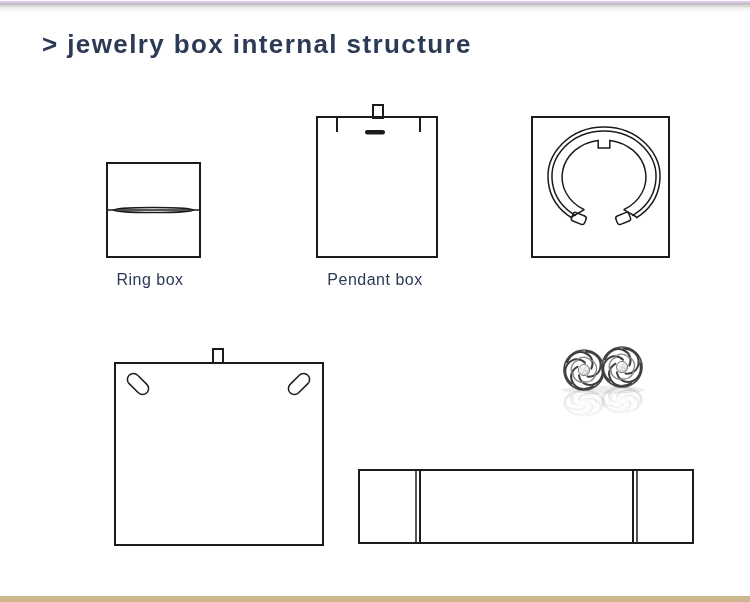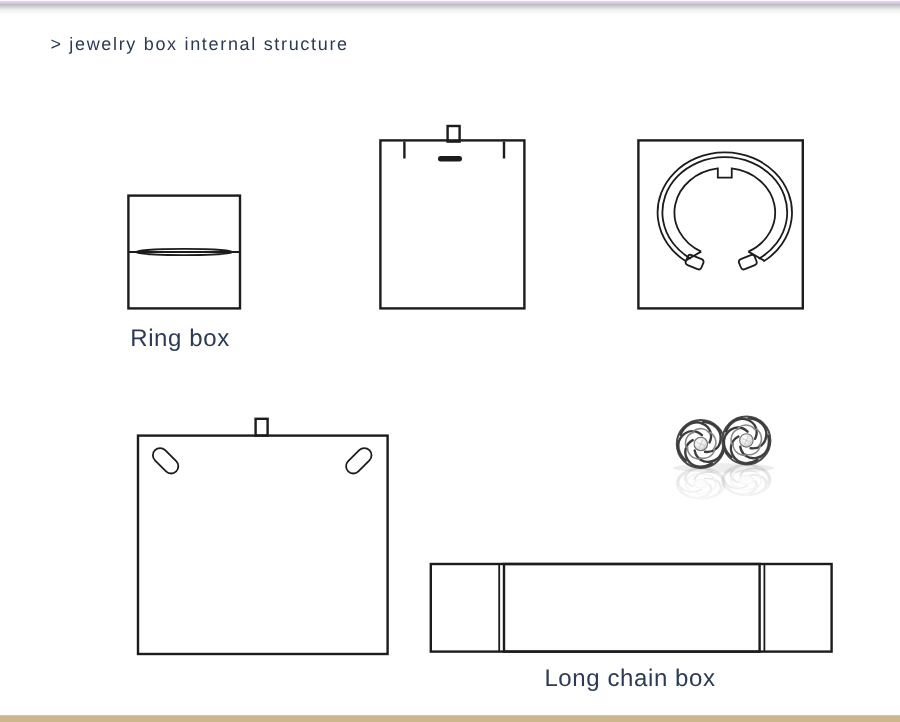--- a/index.html
+++ b/index.html
@@ -10,27 +10,27 @@
   
   #top-white{position:absolute;left:0;top:0;width:750px;height:1px;background:#fdfbff;}
   #top-accent{position:absolute;left:0;top:1px;width:750px;height:2px;background:var(--top-accent-line,#dfc9ef);}
   #top-shadow{position:absolute;left:0;top:3px;width:750px;height:9px;
     background:linear-gradient(to bottom, rgba(120,120,120,.55), rgba(190,190,190,.25) 55%, rgba(255,255,255,0));}
   
   #bottom-bar{position:absolute;left:0;bottom:0;width:750px;height:6px;background:var(--bottom-bar-gold,#ccb78c);}
   
   .page-title{
     position:absolute;left:42px;top:29px;
-    font-size:15px;font-weight:400;letter-spacing:1.4px;
+    font-size:26px;font-weight:700;letter-spacing:1.4px;
     color:var(--title-navy,#2b3a55);white-space:nowrap;
   }
   
   .lbl{
     position:absolute;transform:translateX(-50%);
-    font-size:20px;letter-spacing:.5px;color:var(--title-navy,#2b3a55);white-space:nowrap;
+    font-size:16px;letter-spacing:.5px;color:var(--title-navy,#2b3a55);white-space:nowrap;
   }
   .drawing{position:absolute;}
   
   .ln{stroke:var(--line-art,#1c1c1c);fill:none;stroke-width:2;}
   .ln-fillw{stroke:var(--line-art,#1c1c1c);fill:#fff;stroke-width:2;}
   .ln-thin{stroke:var(--line-art,#1c1c1c);fill:none;stroke-width:1.5;}
   .ln-fill{fill:var(--line-art,#1c1c1c);stroke:none;}
 </style>
 </head>
 <body>
@@ -50,20 +50,21 @@
   </svg>
   <div class="lbl" style="left:150px;top:271px">Ring box</div>
 
   <svg class="drawing" style="left:315px;top:103px" width="124" height="156" viewBox="0 0 124 156">
     <rect class="ln-fillw" x="58" y="2" width="10" height="13"></rect>
     <rect class="ln" x="2" y="14" width="120" height="140"></rect>
     <line class="ln" x1="22" y1="15" x2="22" y2="29"></line>
     <line class="ln" x1="105" y1="15" x2="105" y2="29"></line>
     <rect class="ln-fill" x="50" y="27" width="20" height="4.5" rx="2.2"></rect>
   </svg>
+  <div class="lbl" style="left:375px;top:271px">Pendant box</div>
 
   <svg class="drawing" style="left:530px;top:115px" width="142" height="145" viewBox="0 0 142 145">
     <rect class="ln" x="2" y="2" width="137" height="140"></rect>
 
     <path class="ln-thin" stroke-width="1.8" d="M 41.9 103 A 56 50 0 1 1 106.1 103"></path>
     <path class="ln-thin" stroke-width="1.4" d="M 45.7 100.6 A 52 46 0 1 1 102.3 100.6"></path>
     <path class="ln-thin" stroke-width="1.6" d="M 54.3 94.7 A 42 37 0 0 1 68.2 25.4 L 68.2 33 L 79.8 33 L 79.8 25.4 A 42 37 0 0 1 93.7 94.7"></path>
     <line class="ln-thin" stroke-width="1.6" x1="41.5" y1="102" x2="54.3" y2="94.7"></line>
     <line class="ln-thin" stroke-width="1.6" x1="106.5" y1="102" x2="93.7" y2="94.7"></line>
     <rect class="ln-thin" stroke-width="1.5" x="42" y="99" width="14" height="9" rx="2.5" transform="rotate(22 49 103)"></rect>
@@ -123,16 +124,15 @@
     <use href="#rose-shape" transform="translate(31,36)"></use>
     <use href="#rose-shape" transform="translate(69,33)"></use>
   </svg>
 
   <svg class="drawing" style="left:357px;top:468px" width="339" height="78" viewBox="0 0 339 78">
     <rect class="ln" x="2" y="2" width="334" height="73"></rect>
     <line class="ln-thin" stroke-width="1.8" x1="59" y1="2" x2="59" y2="75"></line>
     <rect class="ln" x="63" y="2" width="213" height="73"></rect>
     <line class="ln-thin" stroke-width="1.8" x1="280" y1="2" x2="280" y2="75"></line>
   </svg>
-  <div class="lbl" style="left:525px;top:555px">Long chain box</div>
 
   <div id="bottom-bar"></div>
 </div>
 
 </body></html>

